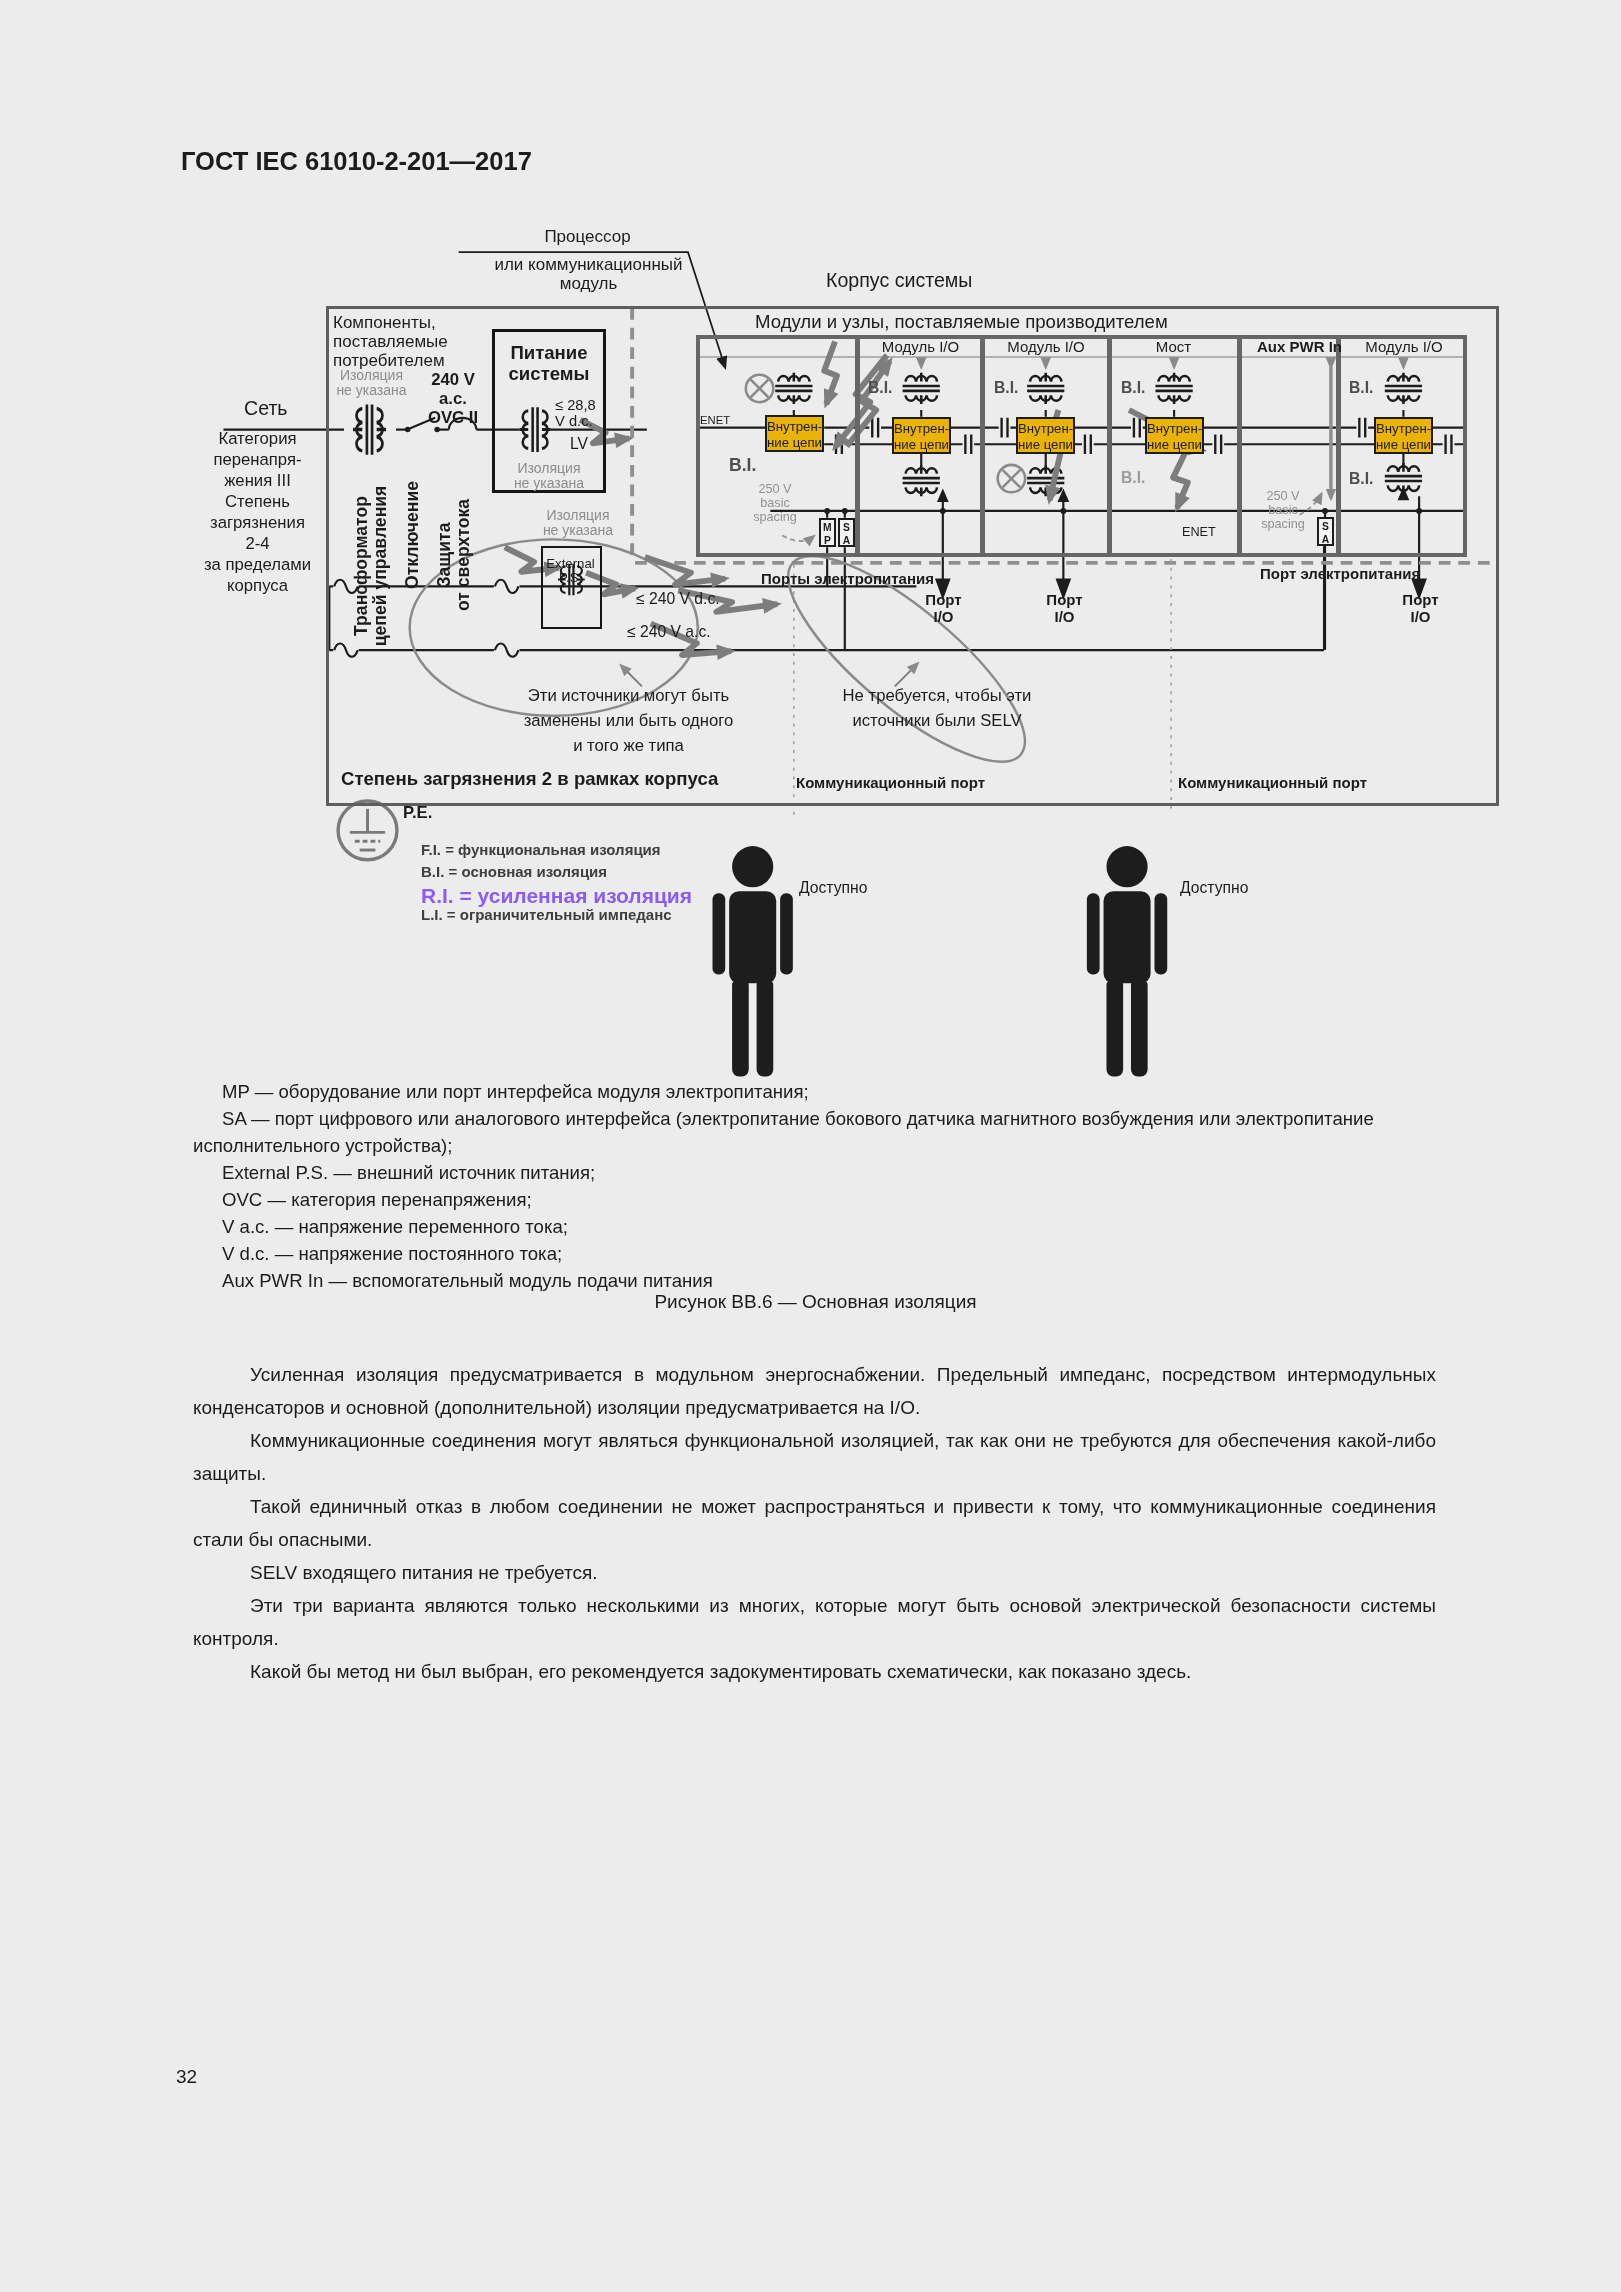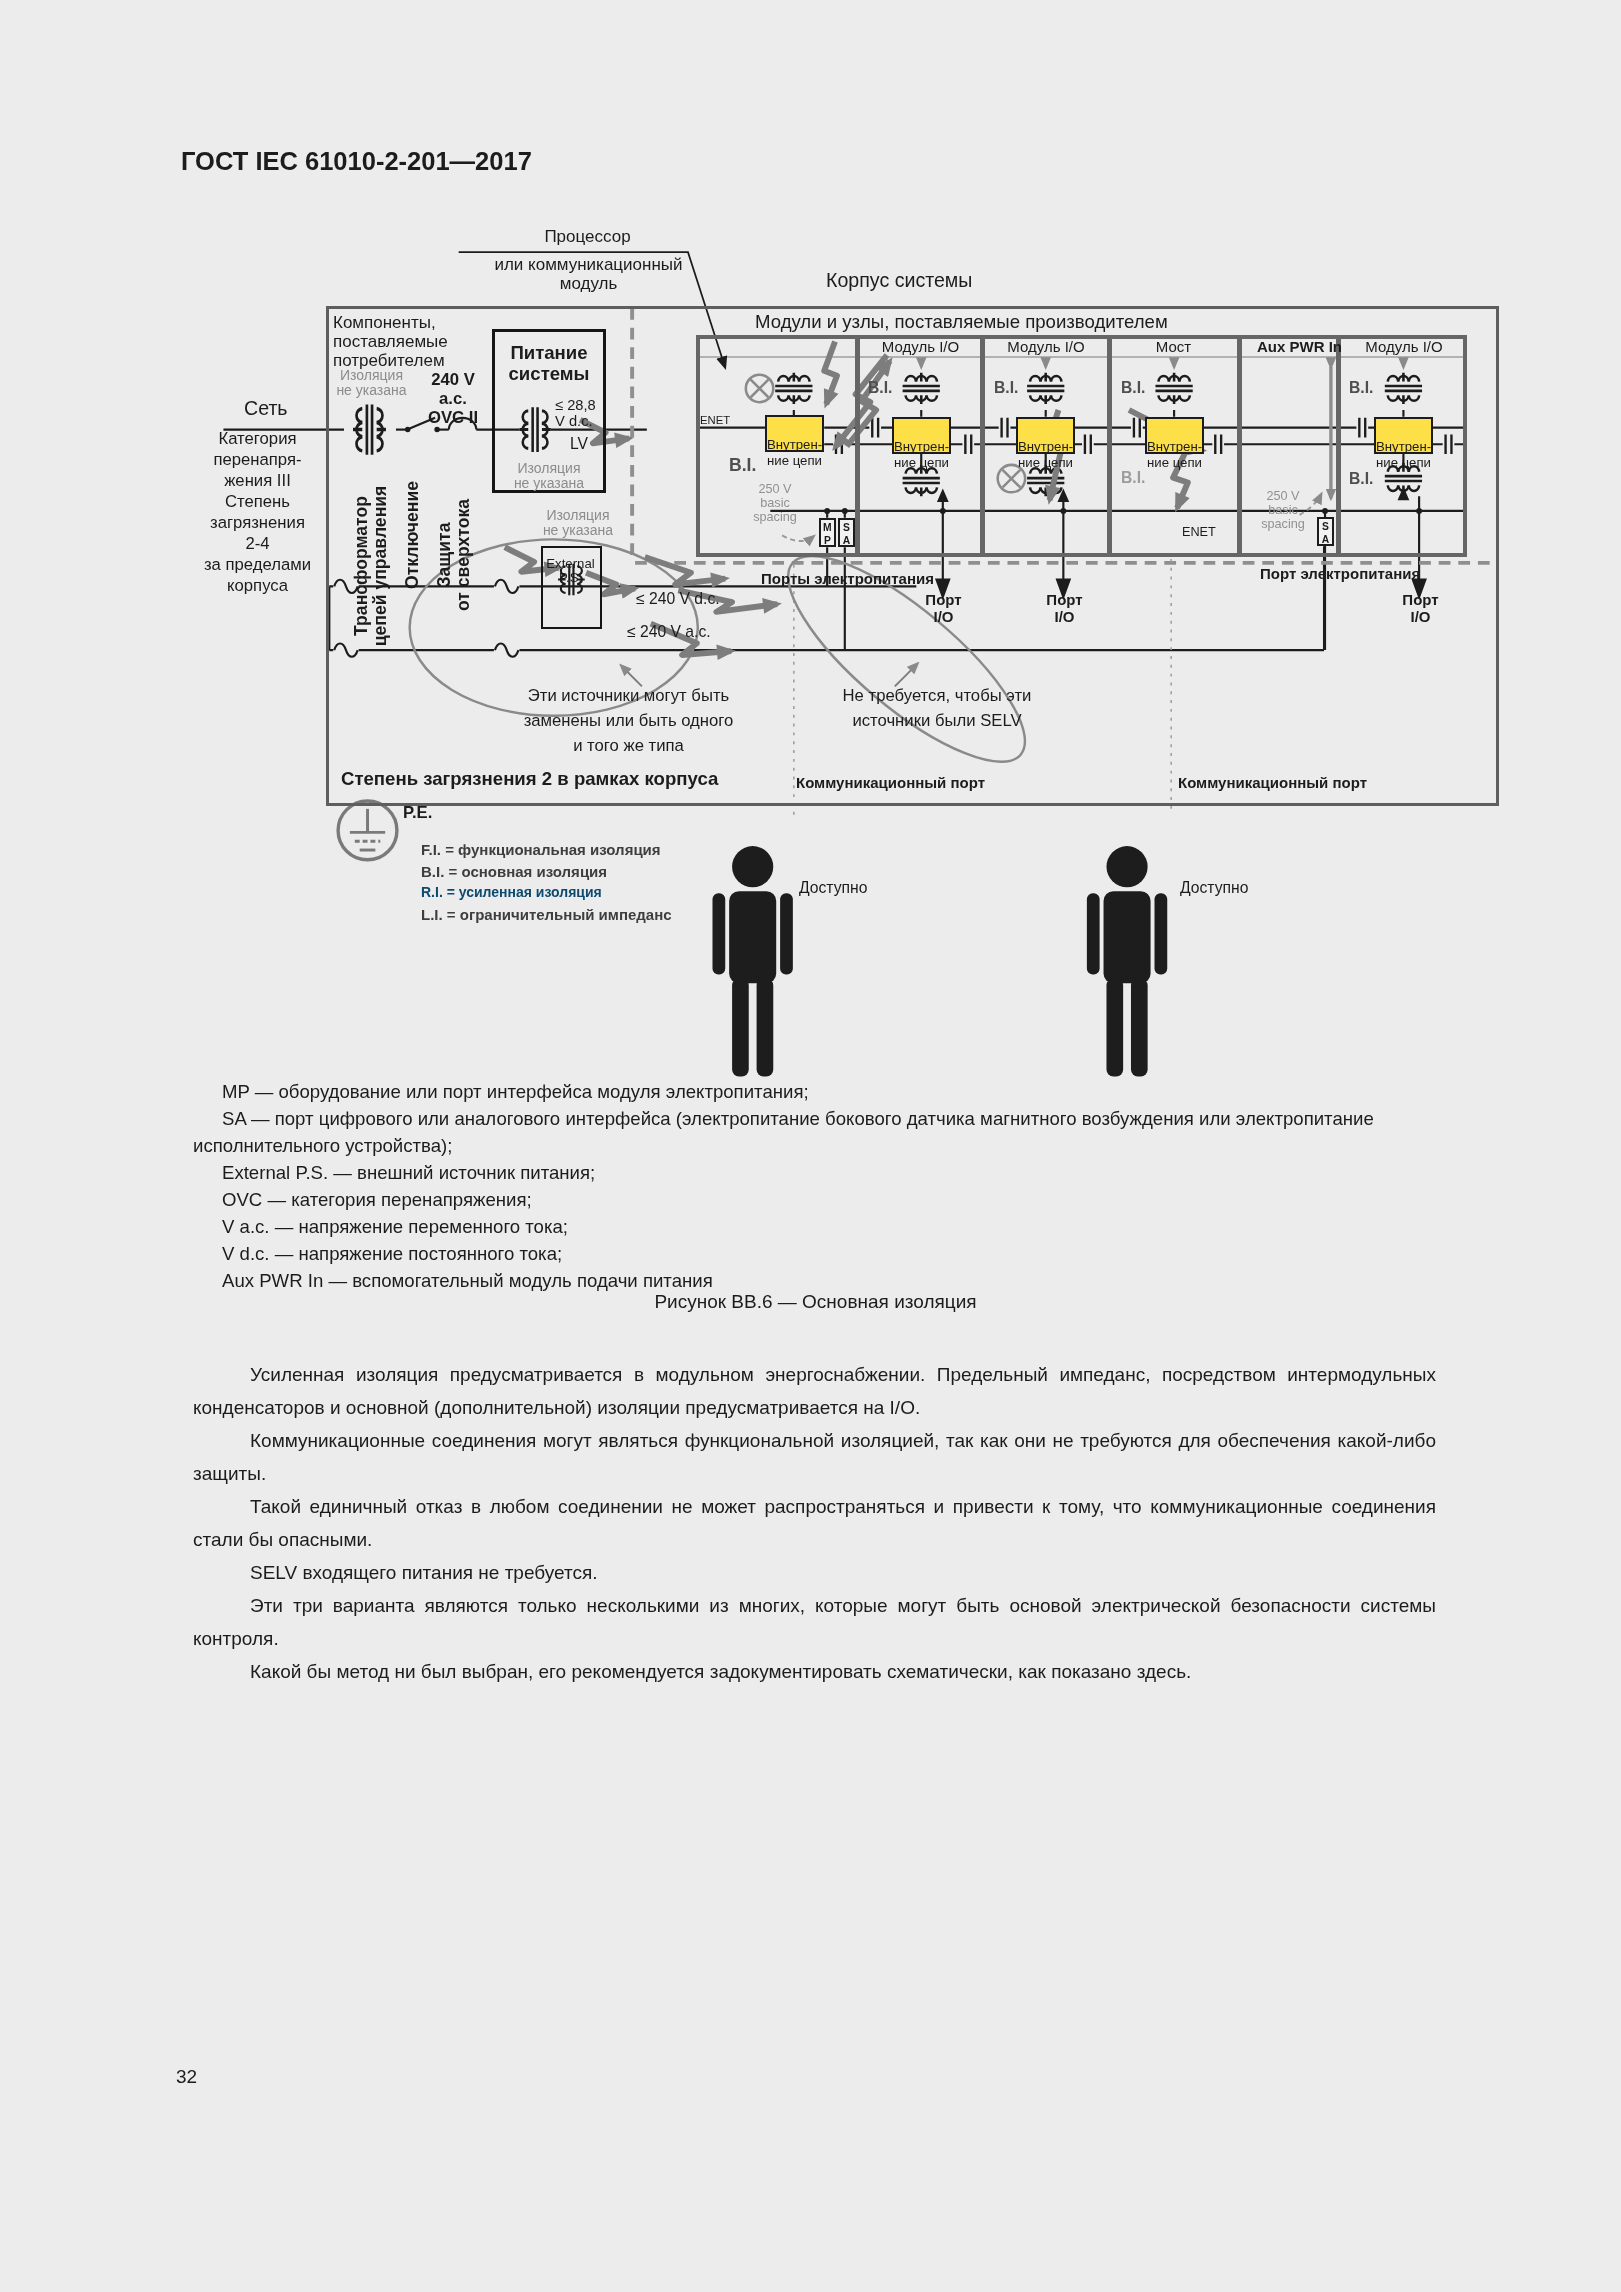--- a/index.html
+++ b/index.html
@@ -6,22 +6,22 @@
   .sheet{position:relative;width:1621px;height:2293px;background:#ececec;overflow:hidden;
          font-family:"Liberation Sans",sans-serif;color:#1c1c1c}
   .art{position:absolute;left:0;top:0}
   .lab{position:absolute;white-space:pre-line;line-height:1.15}
   .c{text-align:center}
   .b{font-weight:bold}
   .g{color:#8c8c8c}
   .vlab{position:absolute;transform:translate(-50%,-50%) rotate(-90deg);
         white-space:pre-line;text-align:center;font-weight:bold;line-height:1.1}
   .bx{position:absolute;box-sizing:border-box}
-  .cbox{background:#fde047;border:2.5px solid #1c1c1c;text-align:center;
-        font-size:13.2px;line-height:15.7px;white-space:pre-line;padding-top:20px}
+  .cbox{background:#eab308;border:2.5px solid #1c1c1c;text-align:center;
+        font-size:13.2px;line-height:15.7px;white-space:pre-line;padding-top:2px}
   .sbox{background:#f2f2f2;border:2px solid #1c1c1c;text-align:center;
         font-size:10.3px;font-weight:bold;line-height:12.7px;white-space:pre-line;padding-top:2px}
   .hdrline{position:absolute;font-weight:bold;font-size:25.5px}
   .defs{position:absolute;left:193px;top:1078px;width:1245px;font-size:18.6px;line-height:27px}
   .defs div{text-indent:29px}
   .paras{position:absolute;left:193px;top:1358px;width:1243px;font-size:19px;line-height:33px}
   .paras p{margin:0;text-indent:57px;text-align:justify}
 </style>
 </head>
 <body>
@@ -316,21 +316,21 @@
 и того же типа</div>
   <div class="lab c" style="left:826px;top:683px;width:222px;font-size:16.7px;line-height:25px">Не требуется, чтобы эти
 источники были SELV</div>
   <div class="lab b" style="left:341px;top:768px;font-size:18.6px">Степень загрязнения 2 в рамках корпуса</div>
   <div class="lab b" style="left:796px;top:774px;font-size:15px">Коммуникационный порт</div>
   <div class="lab b" style="left:1178px;top:774px;font-size:15px">Коммуникационный порт</div>
 
   <div class="lab b" style="left:403px;top:803px;font-size:16.7px">P.E.</div>
   <div class="lab b" style="left:421px;top:841px;font-size:15px;color:#3e3e3e">F.I. = функциональная изоляция</div>
   <div class="lab b" style="left:421px;top:863px;font-size:15px;color:#3e3e3e">B.I. = основная изоляция</div>
-  <div class="lab b" style="left:421px;top:884px;font-size:14px;color:#0c4a6e">R.I. = усиленная изоляция</div>
+  <div class="lab b" style="left:421px;top:884px;font-size:21px;color:#8b5cf6">R.I. = усиленная изоляция</div>
   <div class="lab b" style="left:421px;top:906px;font-size:15px;color:#3e3e3e">L.I. = ограничительный импеданс</div>
 
   <div class="lab" style="left:799px;top:879px;font-size:15.7px">Доступно</div>
   <div class="lab" style="left:1180px;top:879px;font-size:15.7px">Доступно</div>
 
   <div class="defs">
     <div>MP — оборудование или порт интерфейса модуля электропитания;</div>
     <div>SA — порт цифрового или аналогового интерфейса (электропитание бокового датчика магнитного возбуждения или электропитание исполнительного устройства);</div>
     <div>External P.S. — внешний источник питания;</div>
     <div>OVC — категория перенапряжения;</div>

